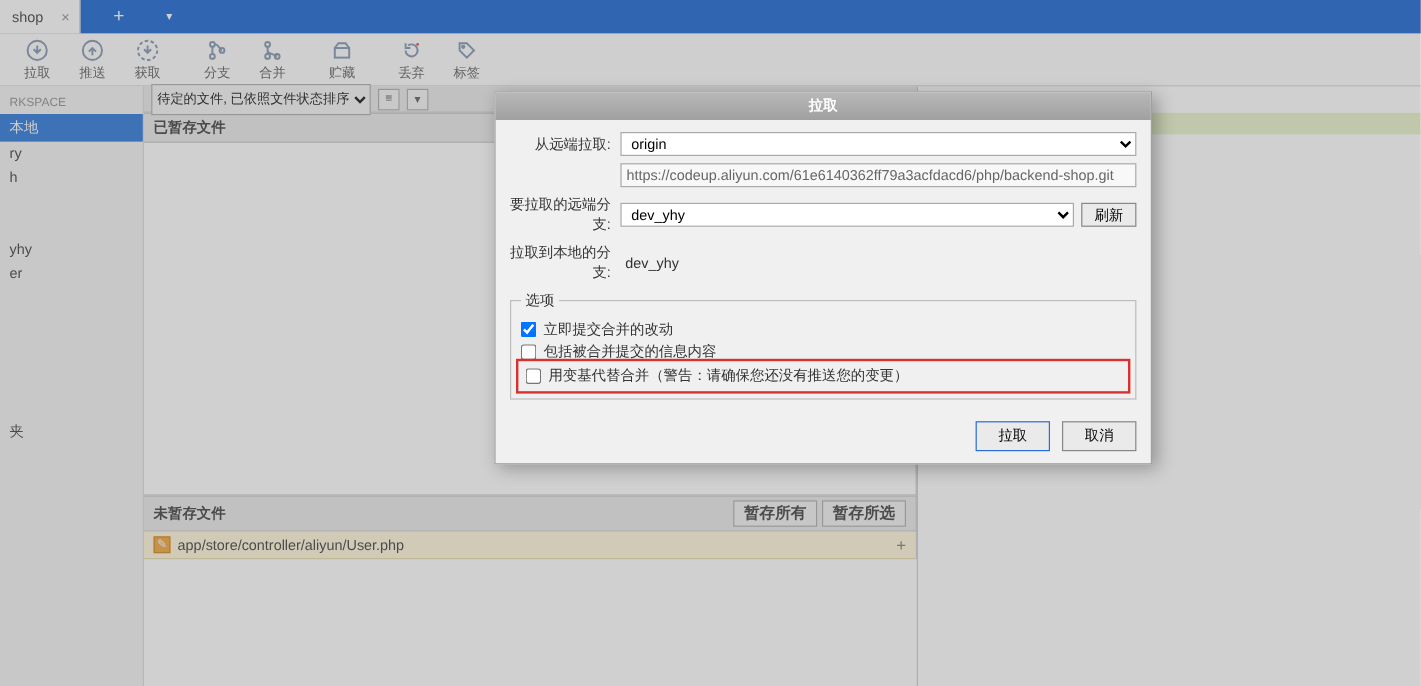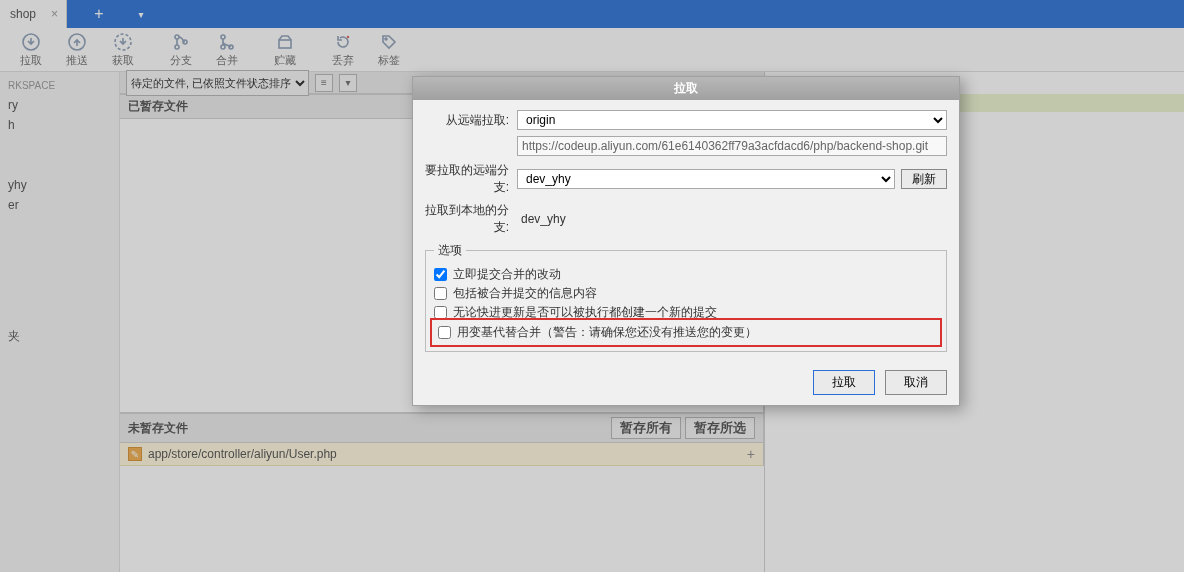--- a/index.html
+++ b/index.html
@@ -159,20 +159,21 @@
           <circle cx="7" cy="7" r="1"></circle>
         </svg>
       </span>
     <span class="lbl">标签</span>
   </div>
 </div>
 
 <div class="body">
   <div class="sidebar">
     <div class="side-head">RKSPACE</div>
+    <div class="side-item sel">本地</div>
     <div class="side-item">ry</div>
     <div class="side-item">h</div>
     <div class="side-gap"></div>
     <div class="side-item">yhy</div>
     <div class="side-item">er</div>
     <div style="height:110px"></div>
     <div class="side-item">夹</div>
   </div>
 
   <div class="main">
@@ -237,24 +238,20 @@
     <fieldset class="opts">
       <legend>选项</legend>
       <label class="chk-row">
         <input type="checkbox" checked="" style="">
         <span>立即提交合并的改动</span>
       </label>
       <label class="chk-row">
         <input type="checkbox" style="">
         <span>包括被合并提交的信息内容</span>
       </label>
-      <label class="chk-row">
-        <input type="checkbox" style="">
-        <span>无论快进更新是否可以被执行都创建一个新的提交</span>
-      </label>
       <label class="chk-row hl-red">
         <input type="checkbox" style="">
         <span>用变基代替合并（警告：请确保您还没有推送您的变更）</span>
       </label>
     </fieldset>
   </div>
   <div class="modal-foot">
     <button class="primary">拉取</button>
     <button>取消</button>
   </div>

